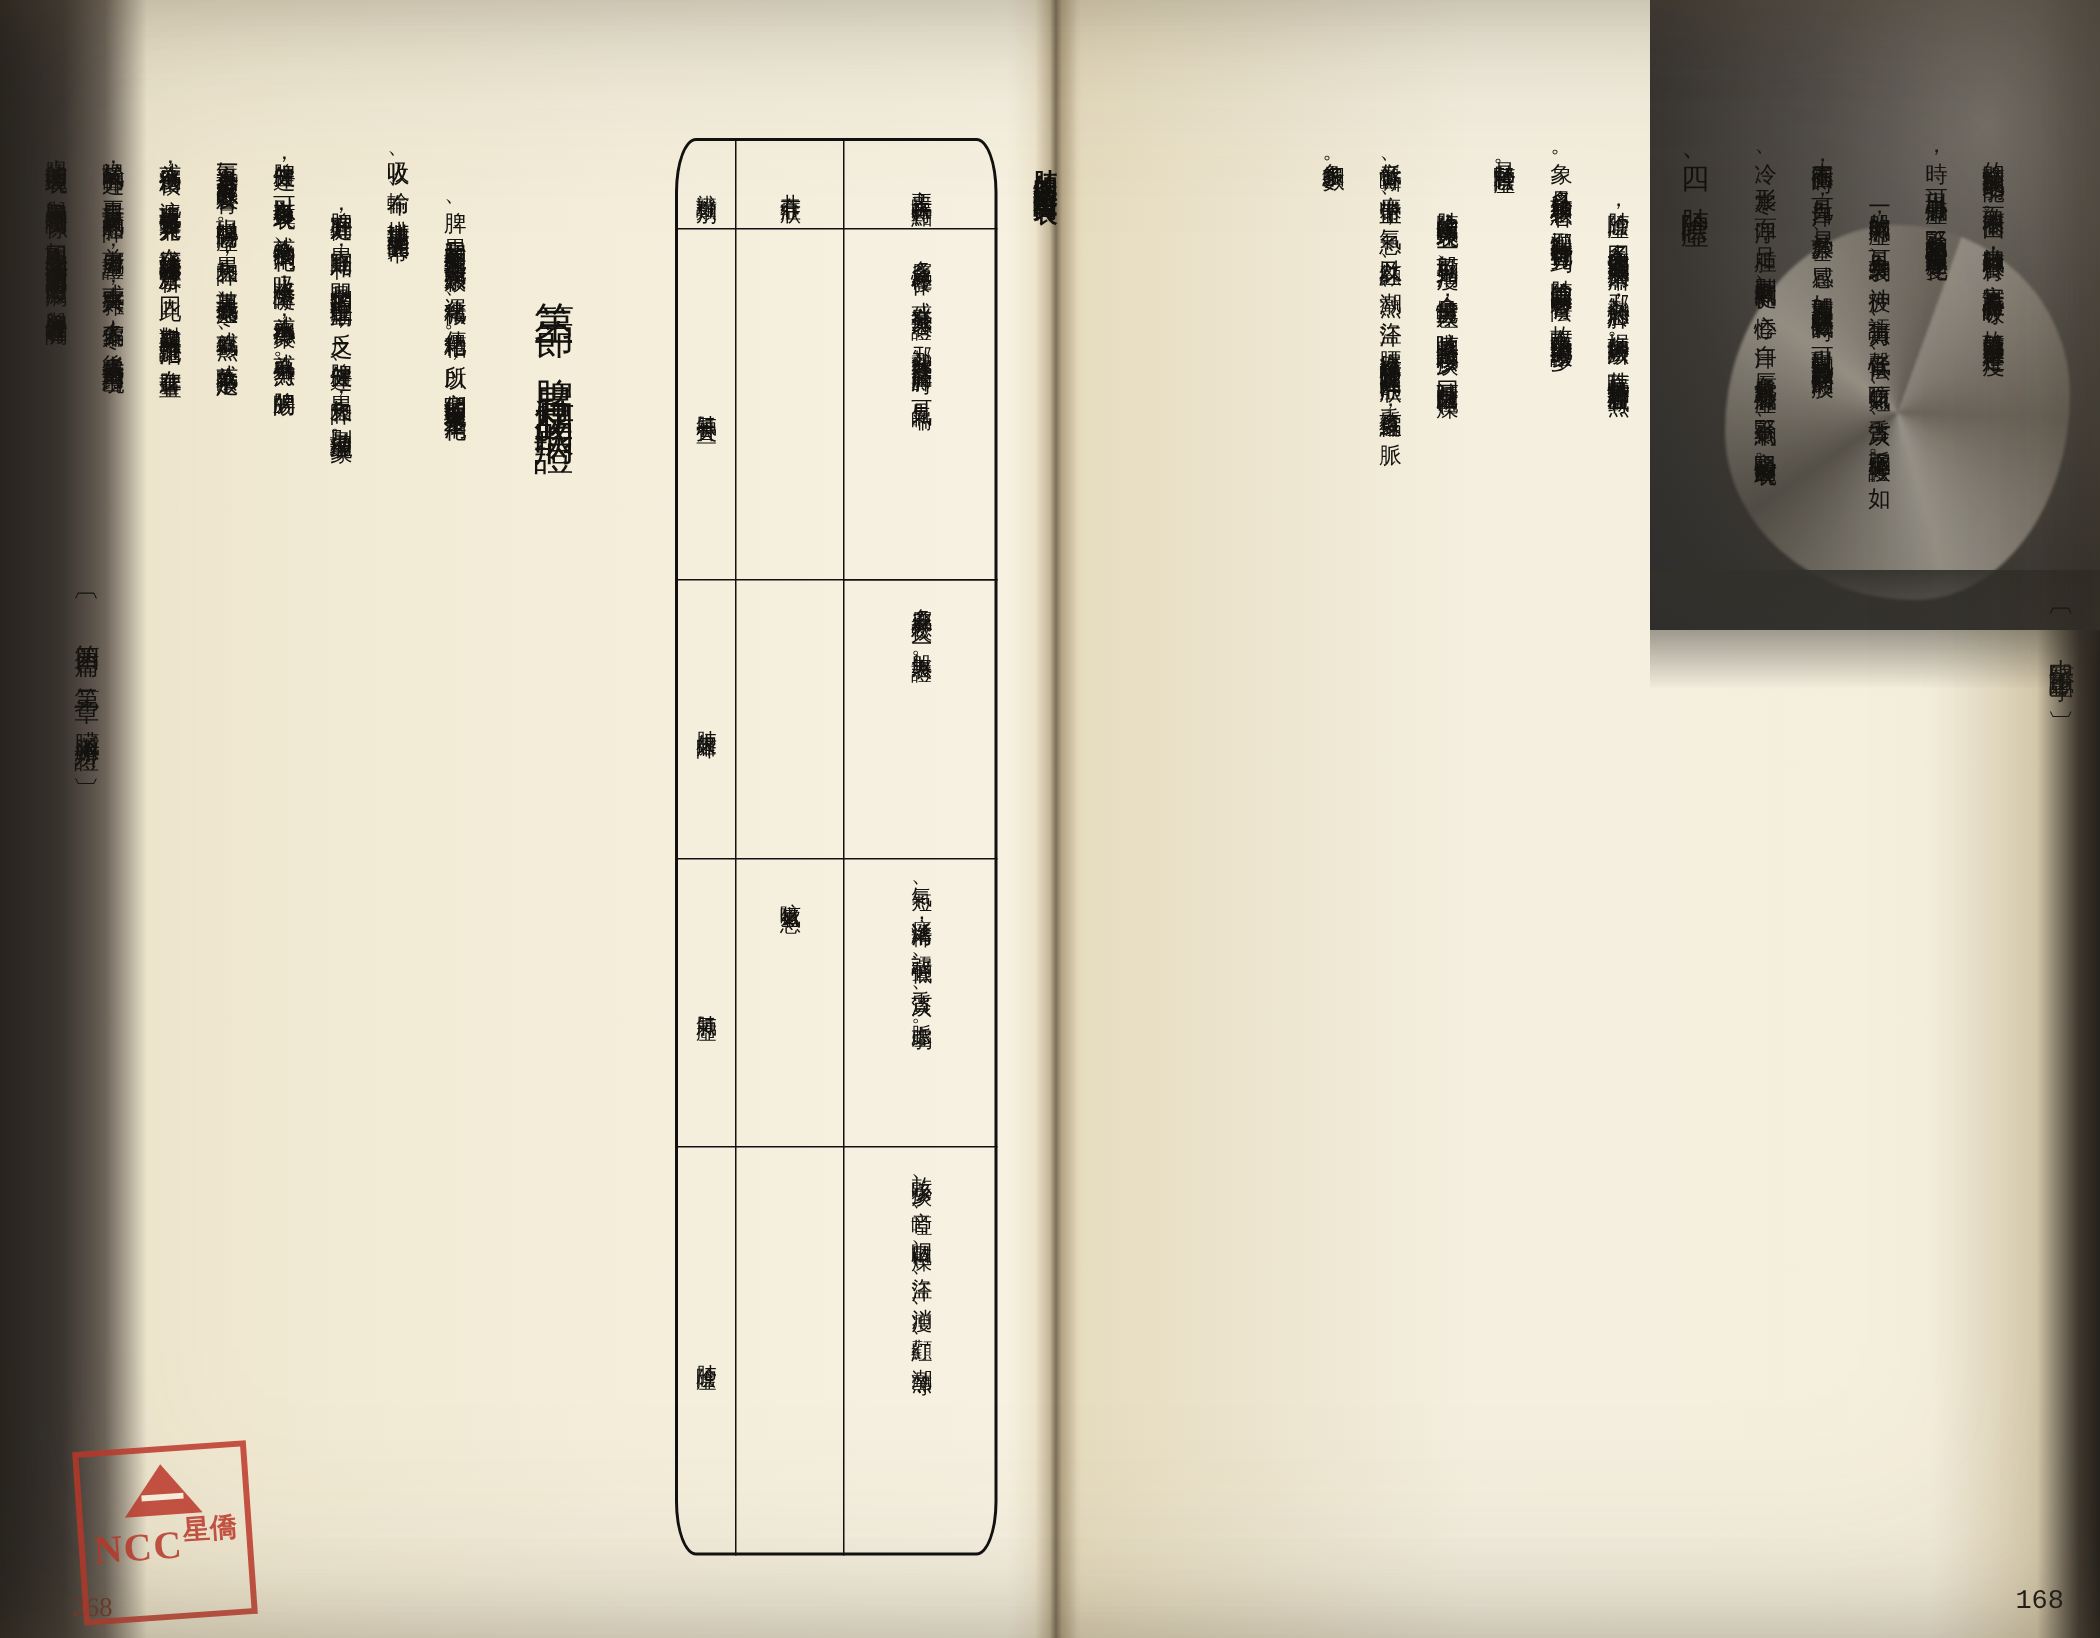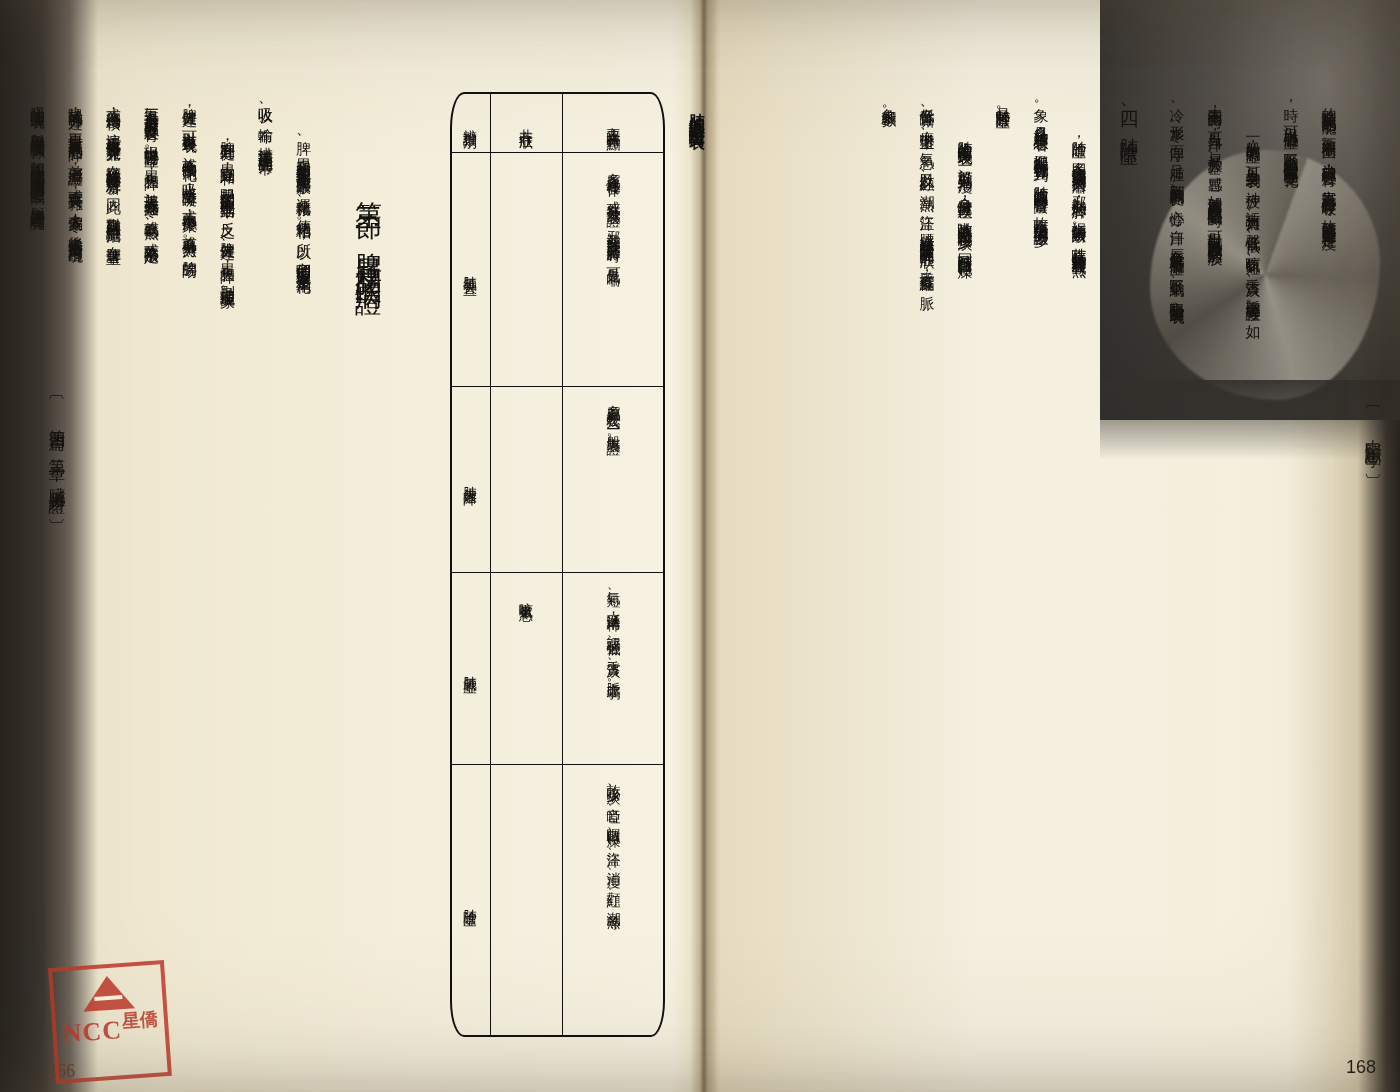--- a/index.html
+++ b/index.html
@@ -25,21 +25,21 @@
   .vignette{position:absolute;inset:0;pointer-events:none;
     box-shadow:inset 0 0 60px rgba(90,78,56,.35), inset 0 0 160px rgba(70,60,44,.18);}
 
   
   .vt{writing-mode:vertical-rl;text-orientation:upright;white-space:pre;line-height:1.5;
       letter-spacing:1.5px;color:#14120f;font-size:15px;}
 
   
   #rp{position:absolute;left:720px;top:0;width:680px;height:1092px;}
   #rp .hdr{position:absolute;right:14px;top:400px;font-size:17px;letter-spacing:3px;}
-  #rp .pno{position:absolute;right:24px;bottom:14px;font-size:18px;color:#1b1815;font-family:Liberation Sans, sans-serif;}
+  #rp .pno{position:absolute;right:24px;bottom:14px;font-size:18px;color:#1b1815;font-family:Liberation Mono, monospace;}
   #rp .col{position:absolute;top:96px;height:940px;}
 
   
   #lp{position:absolute;left:30px;top:0;width:672px;height:1092px;}
   #lp .hdr{position:absolute;left:14px;top:390px;font-size:17px;letter-spacing:3px;}
   #lp .pno{position:absolute;left:18px;bottom:10px;font-size:18px;color:#6e3b2b;font-family:"Liberation Serif",serif;}
   #lp .col{position:absolute;top:96px;height:940px;}
   #lp .title{position:absolute;top:180px;font-size:27px;letter-spacing:6px;}
 
   
@@ -164,21 +164,21 @@
     <div class="vt col" style="left:224px;">吸收、輸布、排泄等生理功能的異常。</div>
     <div class="vt col" style="left:186px;">　　脾宜升則健，胃宜降則和，即是它們的正常生理活動。反之，脾失健運、胃失和降，則是病理現象。</div>
     <div class="vt col" style="left:148px;">脾失健運，可以有多種表現：或為食物的消化、吸收發生障礙，或為水濕停聚，或為升舉無力。脾的陽</div>
     <div class="vt col" style="left:110px;">氣衰退進一步發展可以影響及腎，出現脾腎陽虛。胃失和降，其表現或為虛寒、或為鬱熱、或為陰液不足</div>
     <div class="vt col" style="left:72px;">或為痰濁食積，這些表現每多錯雜兼見，在辨證施治時要注意分析。因此，對脾胃的辨證施治，在脾著重</div>
     <div class="vt col" style="left:34px;">於陽氣的升運，再胃著重於胃氣的和降。前者屬虛證，或虛實夾雜，大多偏寒；後者寒熱虛實均可出現，</div>
     <div class="vt col" style="left:-4px;">腸的病理表現，與脾胃有密切關係。如因小腸的泌別清濁功能失調而引起的腹瀉，與脾失健運有關</div>
 
     <div class="vt bleed" style="left:352px;top:120px;font-size:15px;">　　　　　　　</div>
 
-    <div class="pno">266</div>
+    <div class="pno">268</div>
 
     <div class="stamp">
       <div class="tri"></div>
       <div class="t1">NCC</div>
       <div class="t2">星僑</div>
     </div>
   </div>
 
   <div class="vignette"></div>
 </div>

